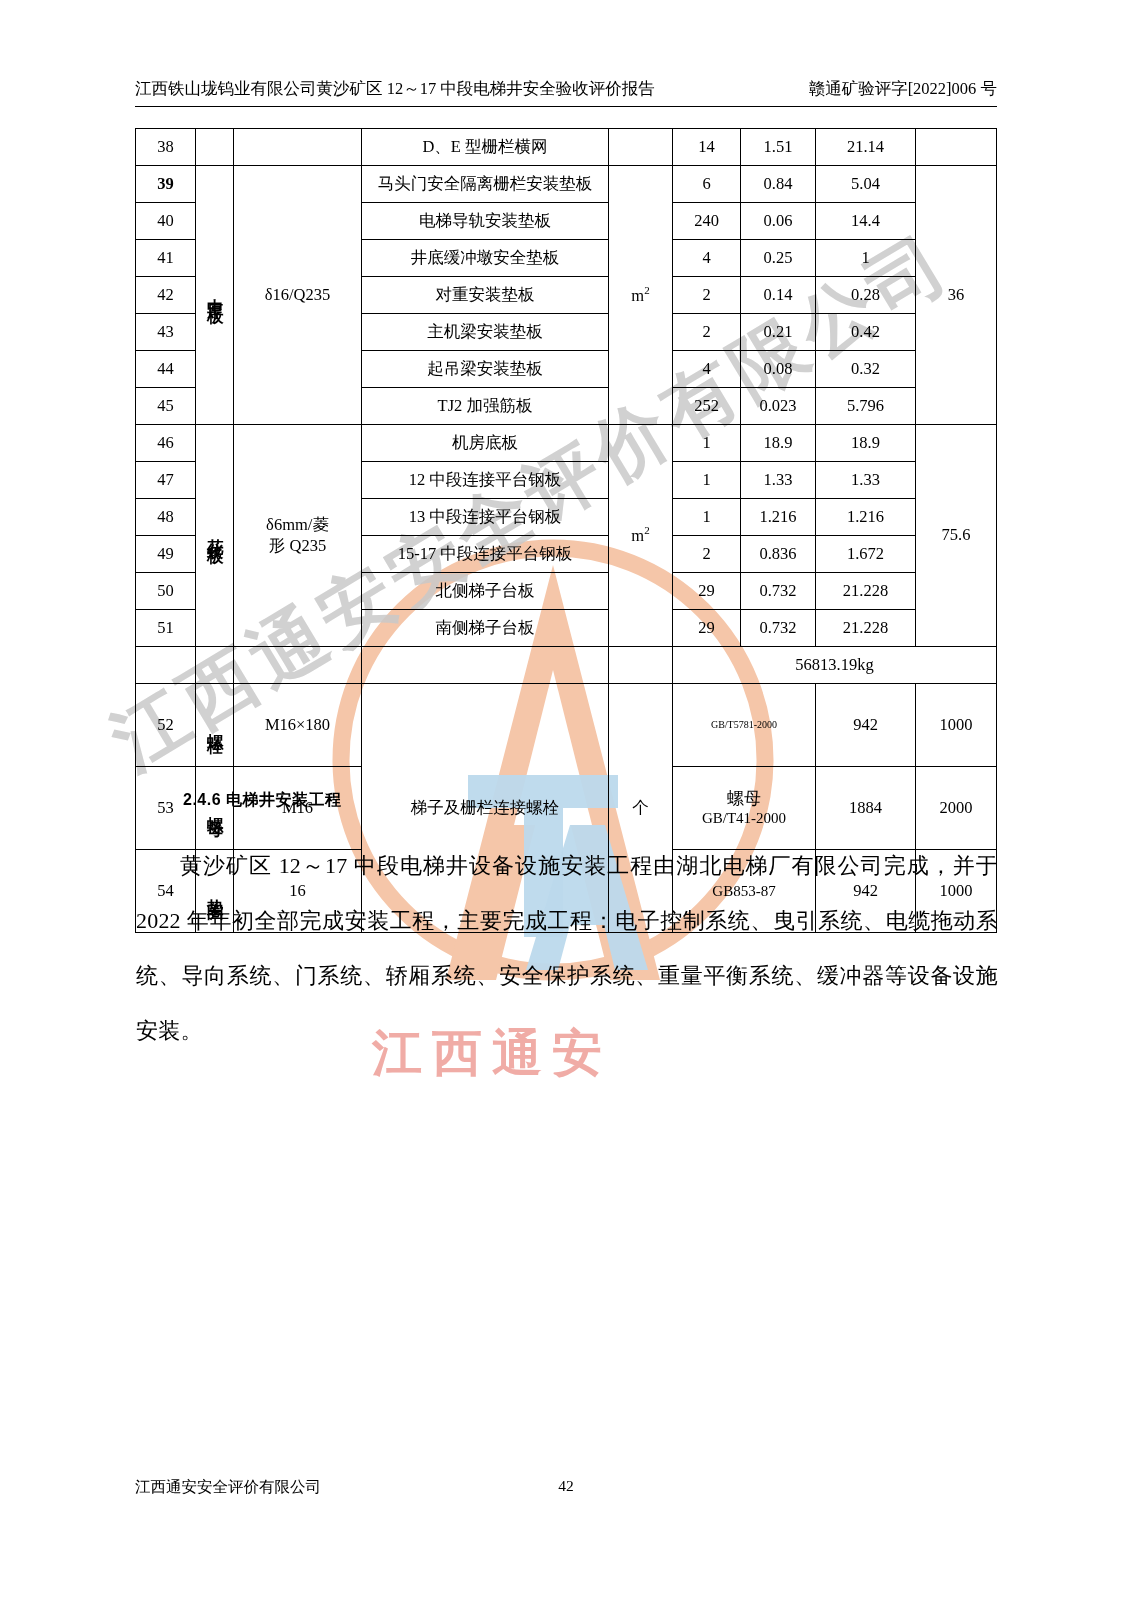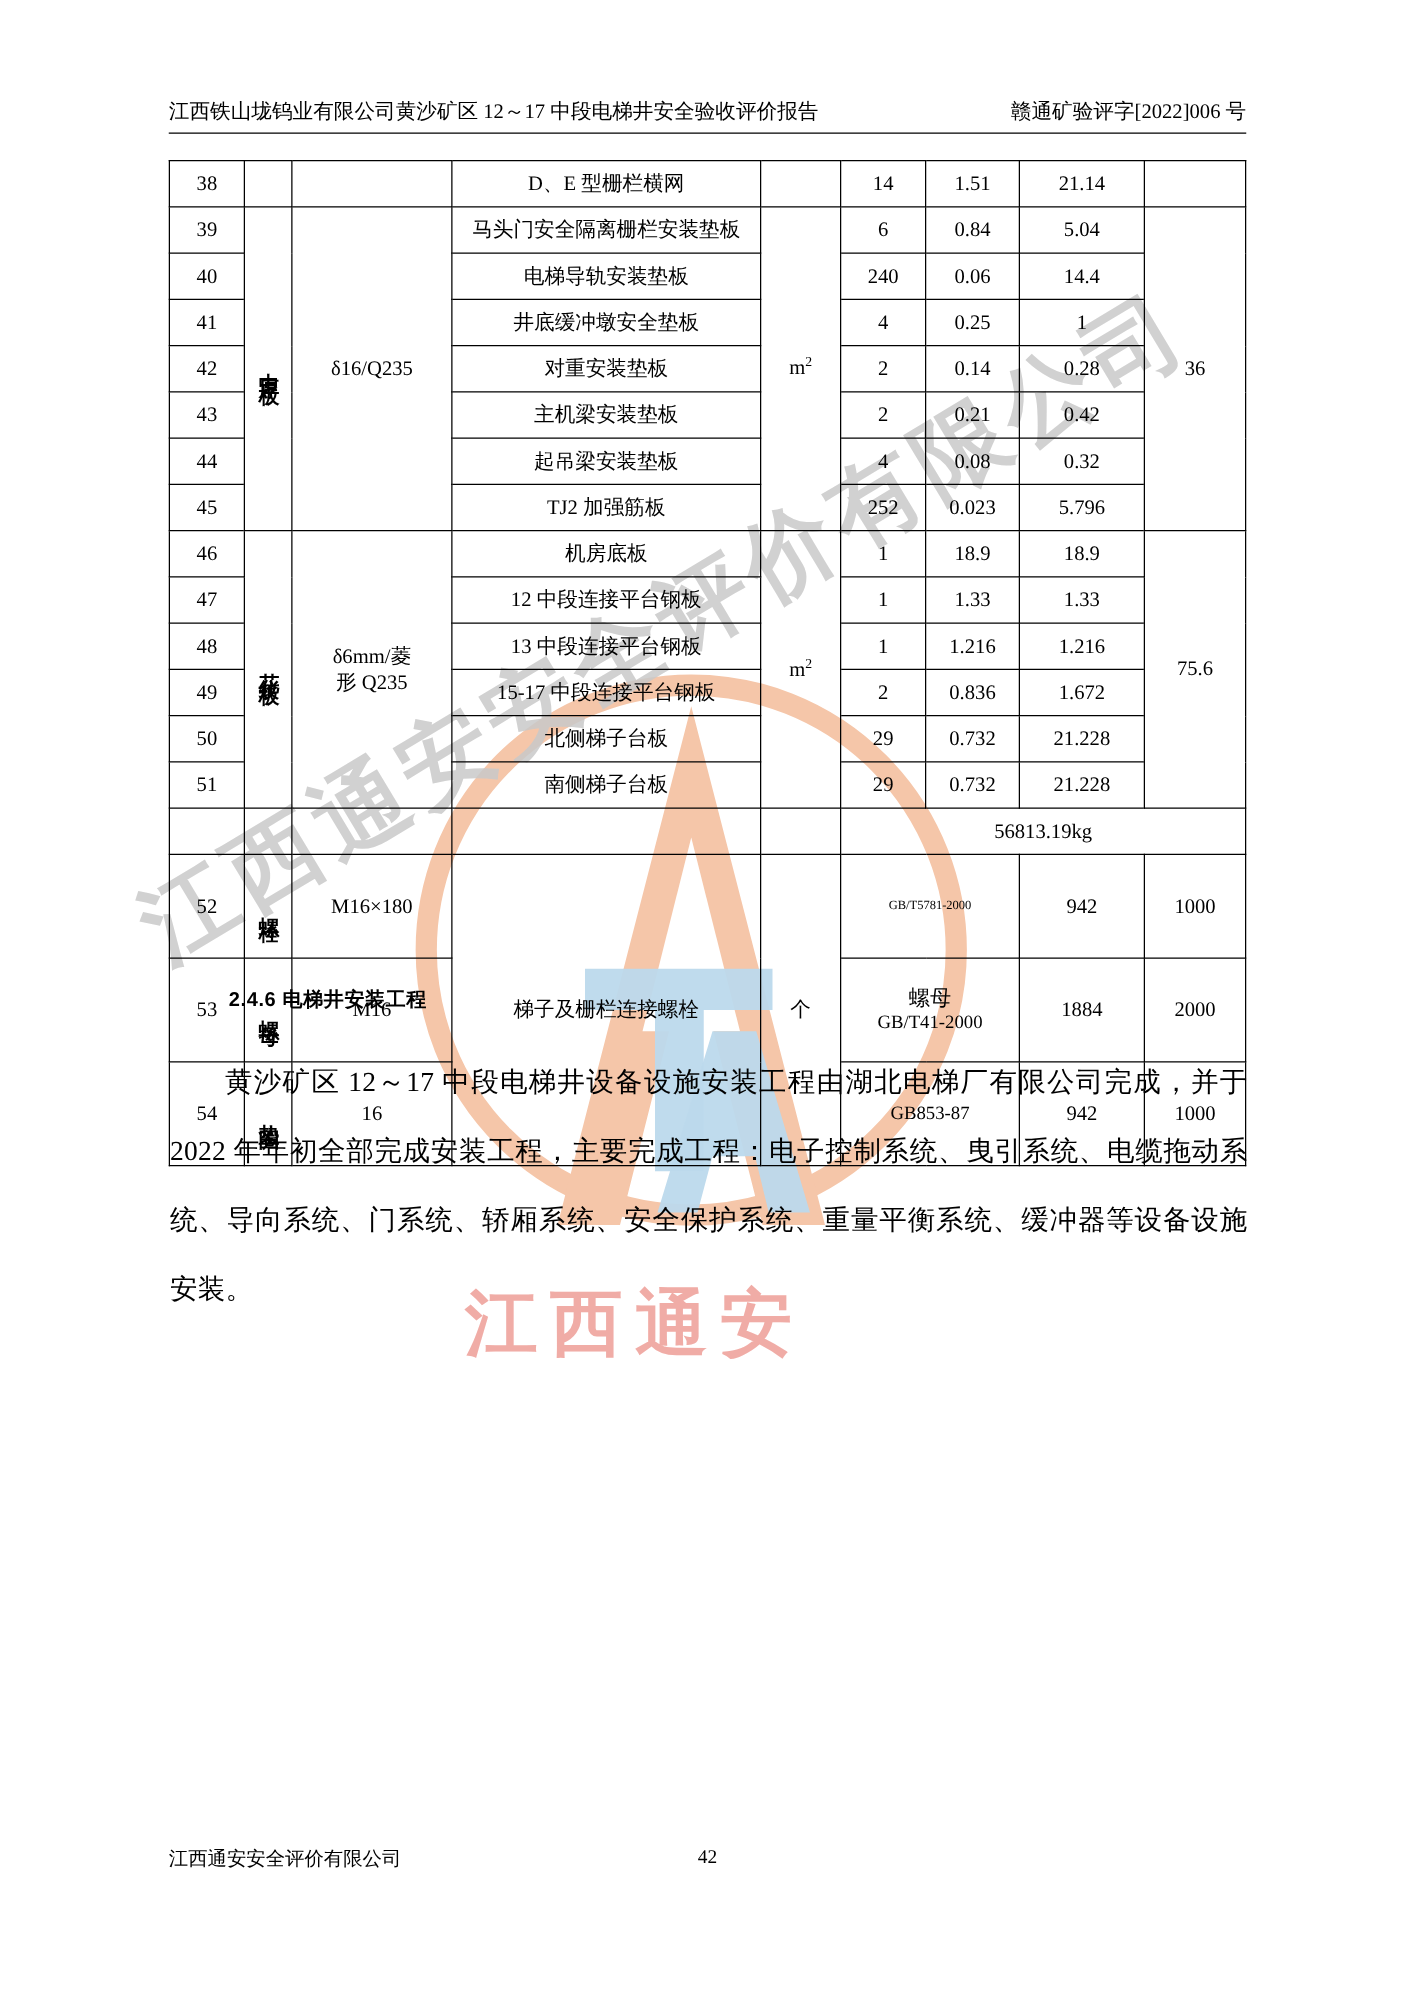--- a/index.html
+++ b/index.html
@@ -55,21 +55,21 @@
     white-space: nowrap;
     transform: rotate(-31deg);
     transform-origin: left center;
     opacity: 0.85;
   }
   .wm-red-text {
     position: absolute;
     left: 372px;
     top: 1020px;
     font-family: "Liberation Sans", "DejaVu Sans", sans-serif;
-    font-size: 58px;
+    font-size: 50px;
     font-weight: bold;
     letter-spacing: 10px;
     color: #f0a8a2;
     white-space: nowrap;
     opacity: 0.95;
   }
 
   
   .content-layer {
     position: absolute;
@@ -136,21 +136,21 @@
 
   .vert-cat {
     writing-mode: vertical-rl;
     text-orientation: upright;
     letter-spacing: 5px;
     line-height: 1;
     font-weight: bold;
     margin: 0 auto;
     display: inline-block;
   }
-  .bold-cell { font-weight: normal; }
+  .bold-cell { font-weight: bold; }
   .sup-2 { font-size: 11px; vertical-align: super; }
   .two-line { line-height: 1.45; }
   .sum-right { text-align: right; padding-right: 10px; }
 
   
   .sect-head {
     position: absolute;
     left: 183px;
     top: 790px;
     font-family: "Liberation Sans", "DejaVu Sans", sans-serif;

